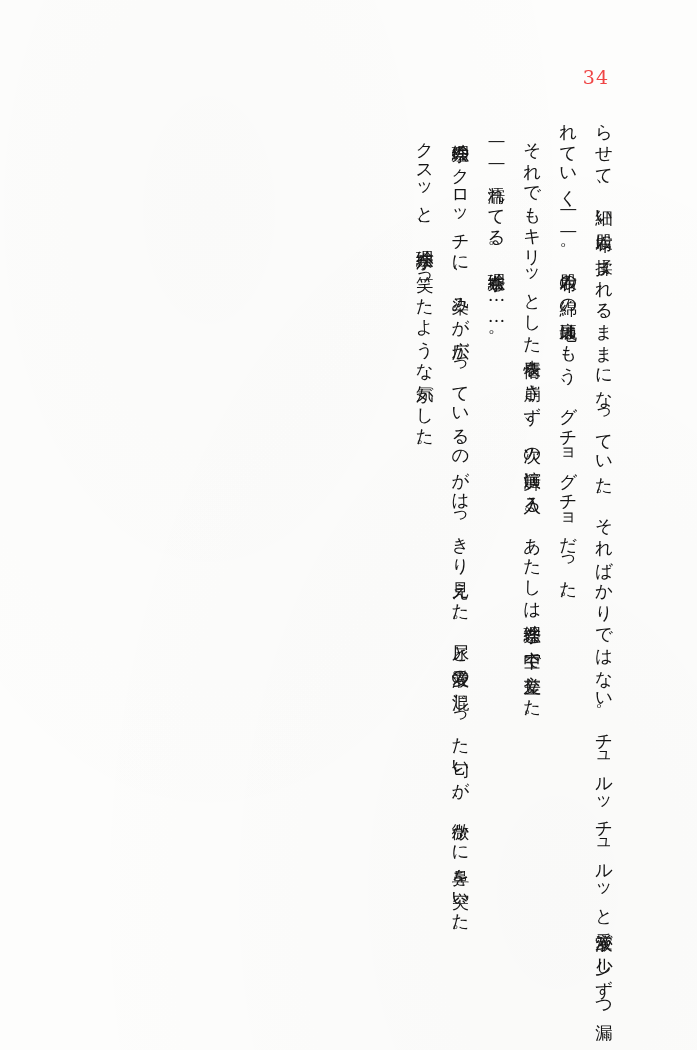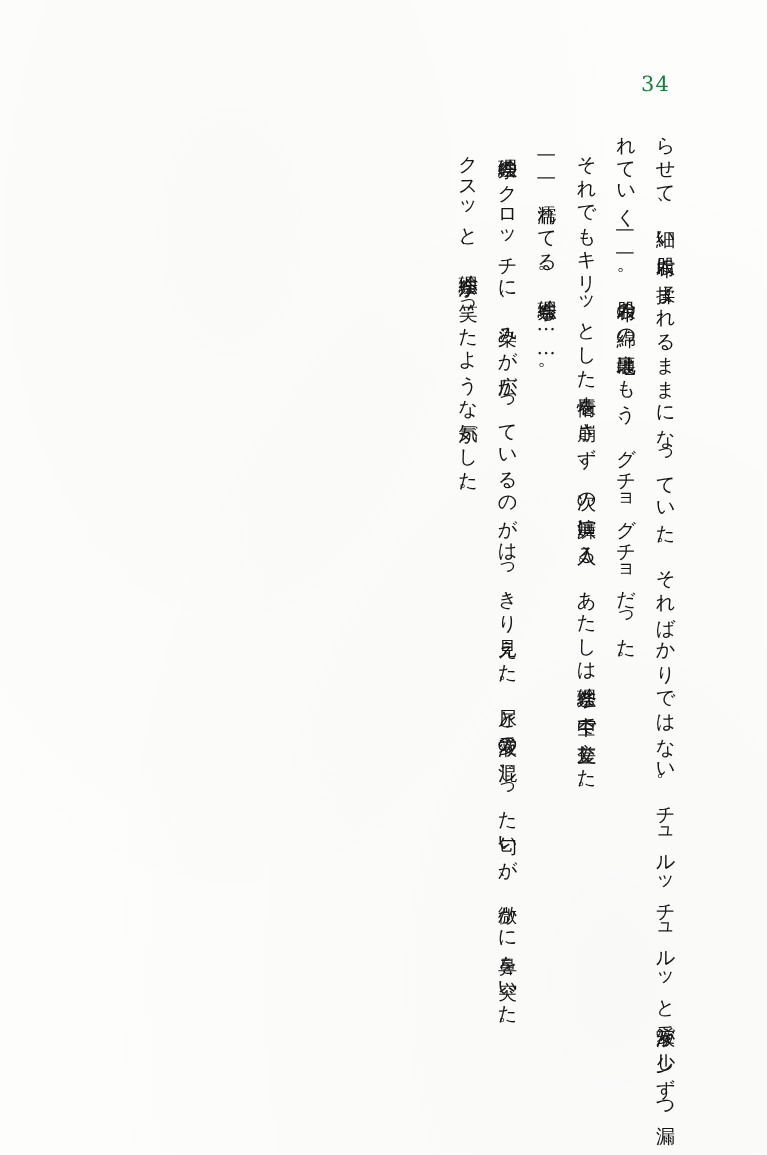--- a/index.html
+++ b/index.html
@@ -29,21 +29,21 @@
       radial-gradient(ellipse at 30% 20%, rgba(0,0,0,0.012), rgba(0,0,0,0) 60%),
       radial-gradient(ellipse at 80% 85%, rgba(0,0,0,0.015), rgba(0,0,0,0) 65%);
     pointer-events: none;
   }
   .page-number {
     position: absolute;
     top: 66px;
     right: 88px;
     font-size: 19px;
     letter-spacing: 1px;
-    color: #15803d;
+    color: #ef4444;
     font-family: "DejaVu Serif", "Liberation Serif", serif;
   }
   .body-text {
     position: absolute;
     top: 112px;
     right: 76px;
     height: 900px;
     width: 560px;
     writing-mode: vertical-rl;
     -webkit-writing-mode: vertical-rl;

